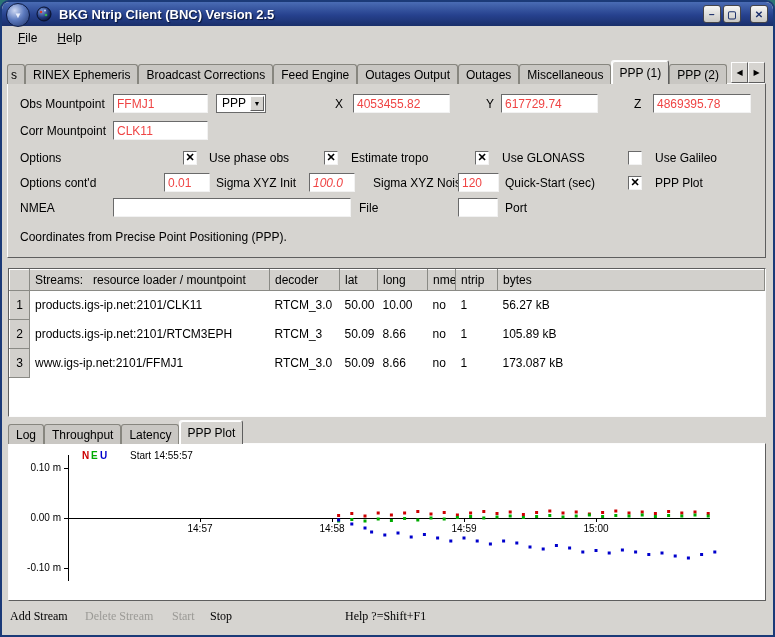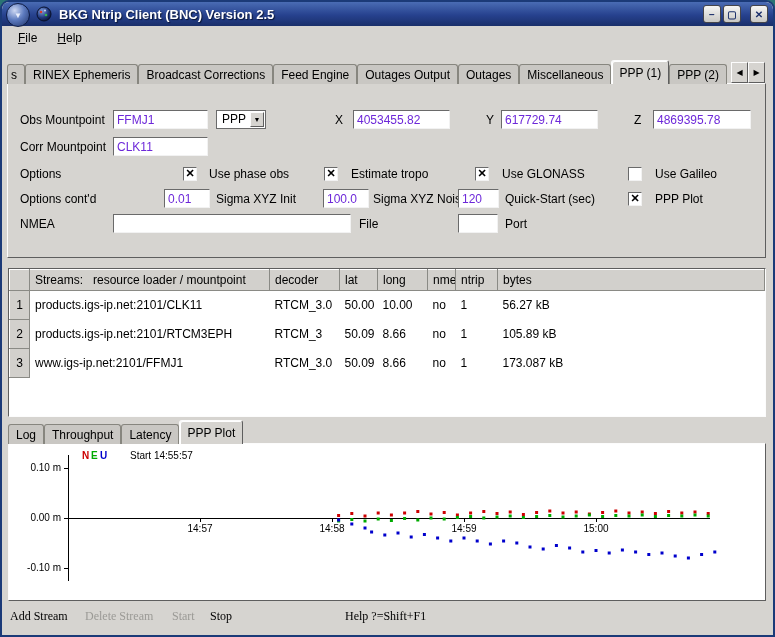--- a/index.html
+++ b/index.html
@@ -79,24 +79,24 @@
     display:flex; align-items:center; justify-content:center; font-size:8px;
   }
   
   .tab-panel {
     position:absolute; left:5px; right:7px; top:81px; height:175px;
     background:#d6d4d0;
     border:1px solid; border-color:#fcfcfc #5e5e5e #5e5e5e #fcfcfc;
     z-index:2;
   }
   .frow { position:absolute; left:0; right:0; height:20px; }
-  .frow > * { position:absolute; top:0;margin-top:16px; }
+  .frow > * { position:absolute; top:0; }
   .lbl { line-height:20px; white-space:nowrap; }
   .field, input.field {
-    height:19px; background:#fff; color:#6d28d9;
+    height:19px; background:#fff; color:#ef4444;
     border:1px solid; border-color:#6a6a6a #f2f2f2 #f2f2f2 #6a6a6a;
     padding:0 3px; font-size:12px; font-family:"Liberation Sans", sans-serif;
     outline:none;
   }
   .checkbox {
     width:14px; height:14px; top:3px !important;
     background:#fff;
     border:1px solid; border-color:#6a6a6a #f2f2f2 #f2f2f2 #6a6a6a;
     display:flex; align-items:center; justify-content:center;
     font-size:11px; font-weight:bold; line-height:1;
@@ -232,36 +232,39 @@
       <span class="checkbox checked" style="left:467px;"></span>
       <span class="lbl" style="left:494px;">Use GLONASS</span>
       <span class="checkbox" style="left:620px;"></span>
       <span class="lbl" style="left:647px;">Use Galileo</span>
     </div>
 
     <div class="frow" style="top:89px;">
       <span class="lbl" style="left:12px;">Options cont'd</span>
       <input class="field" style="left: 156px; width: 46px;" value="0.01">
       <span class="lbl" style="left:208px;">Sigma XYZ Init</span>
-      <input class="field" style="left: 315px; width: 46px;" value="100.0">
+      <input class="field" style="left: 301px; width: 46px; font-style: italic;" value="100.0">
       <span class="lbl" style="left:365px;">Sigma XYZ Noise</span>
       <input class="field" style="left: 450px; width: 41px;" value="120">
       <span class="lbl" style="left:497px;">Quick-Start (sec)</span>
       <span class="checkbox checked" style="left:620px;"></span>
       <span class="lbl" style="left:647px;">PPP Plot</span>
     </div>
 
     <div class="frow" style="top:114px;">
       <span class="lbl" style="left:12px;">NMEA</span>
       <input class="field" style="left: 105px; width: 238px;" value="">
       <span class="lbl" style="left:351px;">File</span>
       <input class="field" style="left: 450px; width: 40px;" value="">
       <span class="lbl" style="left:497px;">Port</span>
     </div>
 
+    <div class="frow" style="top:143px;">
+      <span class="lbl" style="left:12px;">Coordinates from Precise Point Positioning (PPP).</span>
+    </div>
   </div>
 
   <div class="streams">
     <table>
       <colgroup>
         <col style="width:20px">
           <col style="width:240px">
           <col style="width:70px">
           <col style="width:38px">
         <col style="width:50px">

